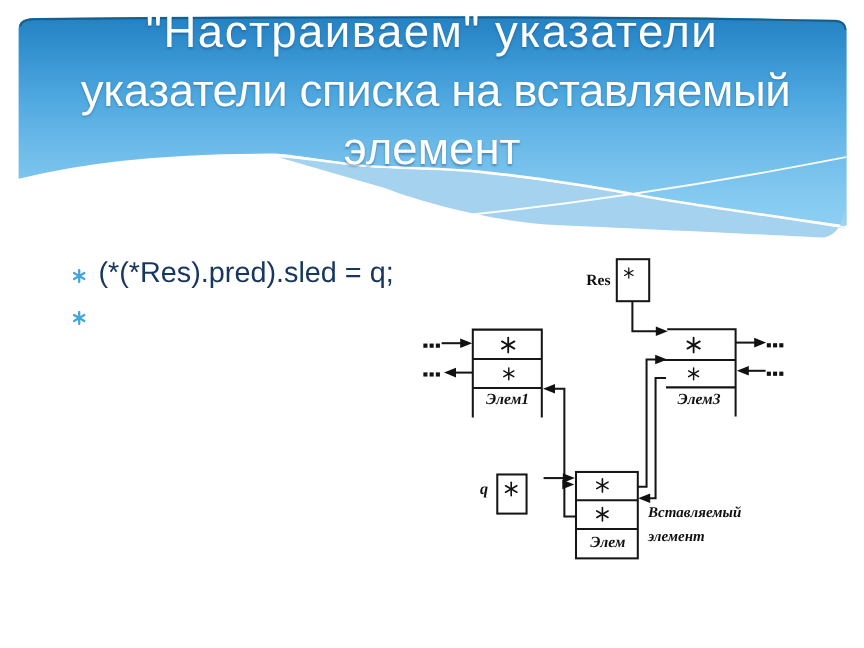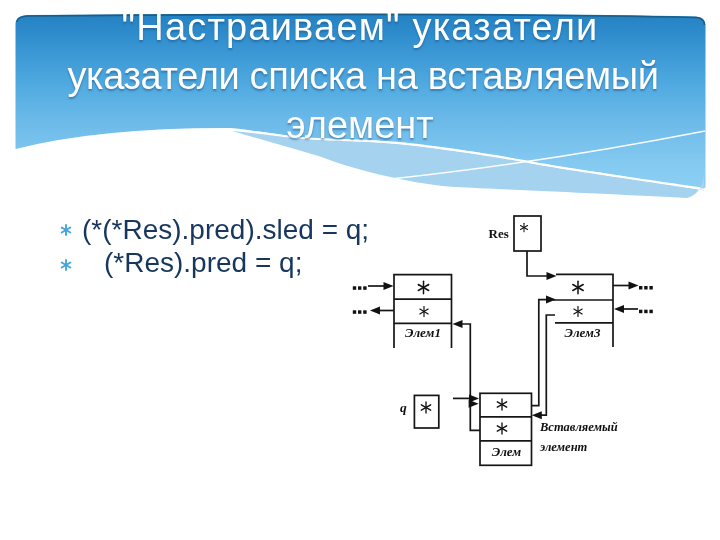--- a/index.html
+++ b/index.html
@@ -1,21 +1,21 @@
 <!DOCTYPE html>
 <html><head>
 <meta charset="utf-8">
 <style>
   html,body{margin:0;padding:0;}
   #slide{position:relative;width:720px;height:540px;background:#ffffff;overflow:hidden;
          font-family:"Liberation Sans", sans-serif;}
   #title{position:absolute;left:0;top:3px;width:720px;text-align:center;
          color:#ffffff;font-size:38px;line-height:48.75px;font-weight:normal;
          text-shadow:0 1.5px 2px rgba(25,80,130,0.5);}
-  .code{position:absolute;color:#17375E;font-size:28px;white-space:pre;}
+  .code{position:absolute;color:#17375E;font-size:24px;white-space:pre;}
 </style>
 </head>
 <body>
 <div id="slide">
 
 <svg width="720" height="540" viewBox="0 0 720 540" style="position:absolute;left:0;top:0">
   <defs>
     <linearGradient id="gBanner" x1="0" y1="0" x2="0" y2="1">
       <stop offset="0" stop-color="#2380C2"></stop>
       <stop offset="0.15" stop-color="#3390CF"></stop>
@@ -55,21 +55,20 @@
   </g>
 </svg>
 <svg width="12" height="12" viewBox="0 0 12 12" style="position:absolute;left:60px;top:259px">
   <g stroke="#45A5D9" stroke-width="1.9" stroke-linecap="round">
     <line x1="6" y1="1" x2="6" y2="11"></line>
     <line x1="1.7" y1="3.5" x2="10.3" y2="8.5"></line>
     <line x1="1.7" y1="8.5" x2="10.3" y2="3.5"></line>
   </g>
 </svg>
 <div class="code" style="left:82px;top:214.3px;">(*(*Res).pred).sled = q;</div>
-<div class="code" style="left:104px;top:247.3px;">(*Res).pred = q;</div>
 
 <svg width="720" height="540" viewBox="0 0 720 540" style="position:absolute;left:0;top:0" font-family="'Liberation Serif', serif">
   <g stroke="#161616" stroke-width="1.7" fill="none">
 
     <rect x="514" y="216" width="27" height="35"></rect>
 
     <path d="M527,251 L527,276 L548,276"></path>
 
     <path d="M394,348 L394,274.7 L451.5,274.7 L451.5,348"></path>
     <line x1="394" y1="299.2" x2="451.5" y2="299.2"></line>

